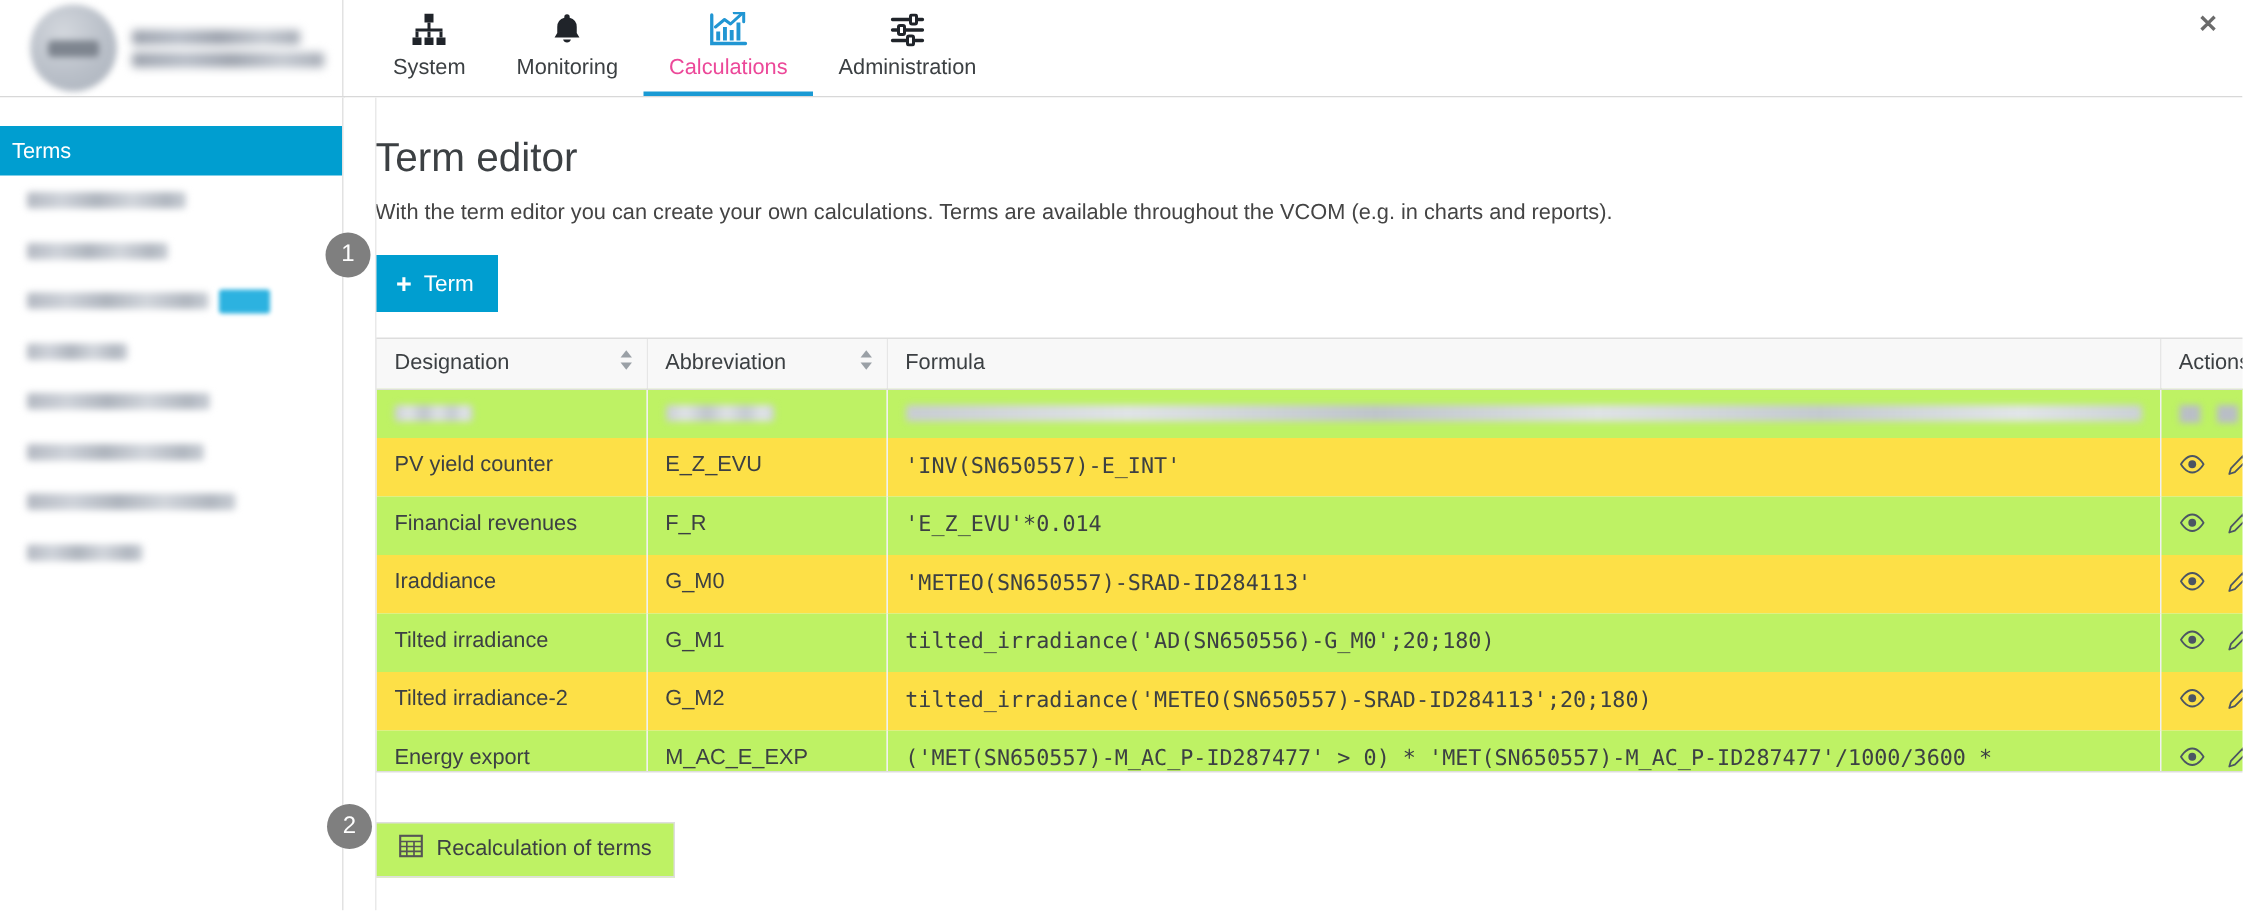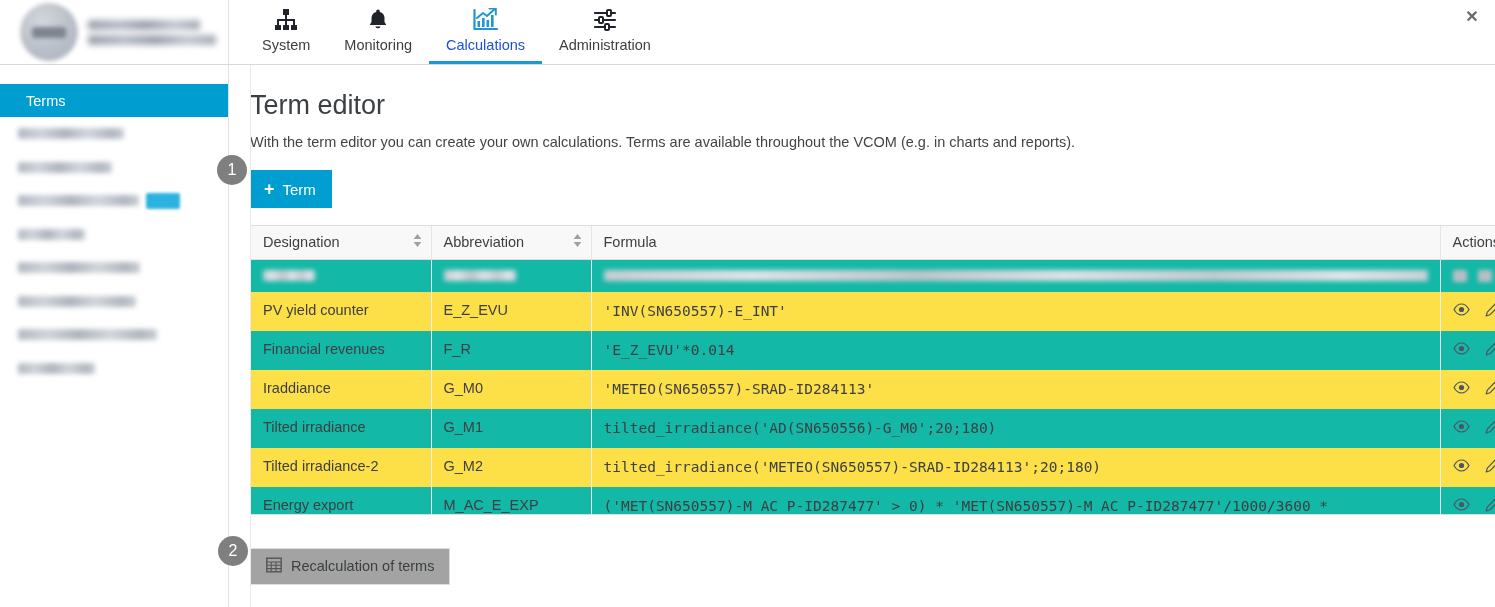--- a/index.html
+++ b/index.html
@@ -44,42 +44,42 @@
 
   .nav { display:flex; gap:0; padding-left:16px; }
   .nav-item {
     position:relative;
     display:flex; flex-direction:column; align-items:center; justify-content:flex-end;
     padding: 7px 17px 0 17px; height:64px; cursor:pointer;
     min-width:70px;
   }
   .nav-icon { height:26px; display:flex; align-items:center; justify-content:center; margin-bottom:5px; }
   .nav-label { font-size:14.5px; color:#3c4043; line-height:16px; padding-bottom:11px; white-space:nowrap; }
-  .nav-item.active .nav-label { color:#1d4ed8; }
+  .nav-item.active .nav-label { color:#ec4899; }
   .nav-item.active::after {
     content:""; position:absolute; left:0; right:0; bottom:0; height:3px; background:#1a9ad4;
   }
   .nav-item .nav-icon svg { display:block; }
 
   .close-x {
     position:absolute; right:12px; top:6px;
     width:22px; height:22px; display:flex; align-items:center; justify-content:center;
     color:#6b6b6b; font-size:16px; font-weight:bold; cursor:pointer; line-height:1;
     font-family:"Liberation Sans", sans-serif;
   }
 
   
   .sidebar {
     position:absolute; left:0; top:65px; width:229px; height:542px;
     background:#ffffff; border-right:1px solid #e2e2e2;
     padding-top:19px;
   }
   .side-active {
     height:33px; background:#009ed0; color:#fff;
-    display:flex; align-items:center; padding-left:26px;
+    display:flex; align-items:center; padding-left:8px;
     font-size:14.5px; cursor:pointer;
   }
   .side-item {
     height:33.5px; display:flex; align-items:center; padding-left:18px; cursor:pointer;
   }
   .side-blur {
     height:11px; border-radius:2px; filter: blur(2.6px);
     background:linear-gradient(90deg,#b3b8c1 0%, #cfd3da 22%, #aeb4bd 44%, #d2d6dc 66%, #b0b6bf 88%, #c9ced5 100%);
     color:transparent; font-size:10px; overflow:hidden; white-space:nowrap;
   }
@@ -120,21 +120,21 @@
     text-align:left; height:33px; padding:0 12px; position:relative;
     border-right:1px solid #e6e6e6;
   }
   table.terms th:last-child { border-right:none; }
   .sorter { position:absolute; right:9px; top:50%; transform:translateY(-50%); }
   table.terms td {
     font-size:14.5px; color:#3c4043; padding:10px 12px; vertical-align:top;
     border-right:1px solid #f0f0f0;
   }
   table.terms td:last-child { border-right:none; }
-  tr.odd td { background:#14b8a6; }
+  tr.odd td { background:#bef264; }
   tr.even td { background:#fde047; }
   td.formula { font-family:"DejaVu Sans Mono", monospace; font-size:13px; line-height:19px; color:#3c4043; white-space:pre-wrap; }
   .col-desig { width:180px; }
   .col-abbr { width:160px; }
   .col-actions { width:155px; }
   .acts { display:flex; align-items:center; gap:15px; color:#4b5563; }
   .acts span { cursor:pointer; display:inline-flex; }
   .blurcell { height:11px; border-radius:2px; filter:blur(2.4px); color:transparent; font-size:10px; overflow:hidden; white-space:nowrap;
     background:linear-gradient(90deg,#c8ccd3 0%, #e0e3e8 18%, #bfc4cc 38%, #dfe2e7 56%, #c4c9d1 74%, #e2e5ea 90%, #cbd0d7 100%); }
   .blurcell.w1 { width:52px; }
@@ -152,21 +152,21 @@
   .vs-arrow.up { top:0; } .vs-arrow.down { bottom:0; }
   .vs-track { position:absolute; left:0; top:17px; bottom:17px; width:17px; }
   .vs-thumb {
     position:absolute; left:3px; top:5px; width:11px; height:130px;
     background:#8c8c8c; border-radius:6px; cursor:pointer;
   }
 
   
   .footer { margin-top:31px; position:relative; height:40px; display:flex; align-items:center; }
   .btn-plain {
-    height:37px; background:#a3a3a3; border:1px solid #dedede; color:#3c4043;
+    height:37px; background:#bef264; border:1px solid #dedede; color:#3c4043;
     font-size:14.5px; padding:0 15px; cursor:pointer;
     display:inline-flex; align-items:center; gap:9px;
     font-family:"Liberation Sans", sans-serif;
   }
   .btn-back { position:absolute; right:0; top:0; }
 
   
   .anno {
     position:absolute; width:30px; height:30px; border-radius:50%;
     background:#7f7f7f; color:#fff; font-size:16px;

